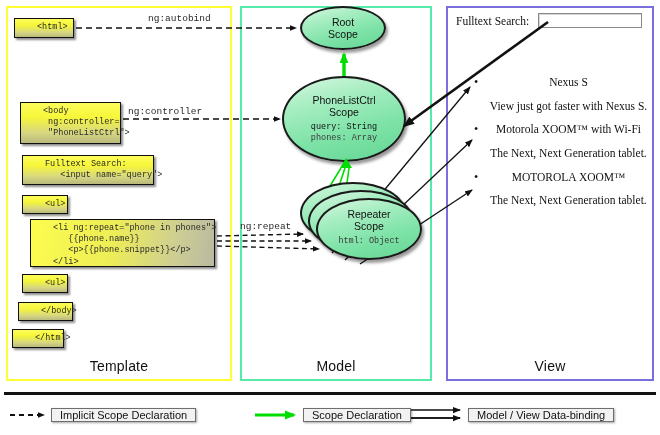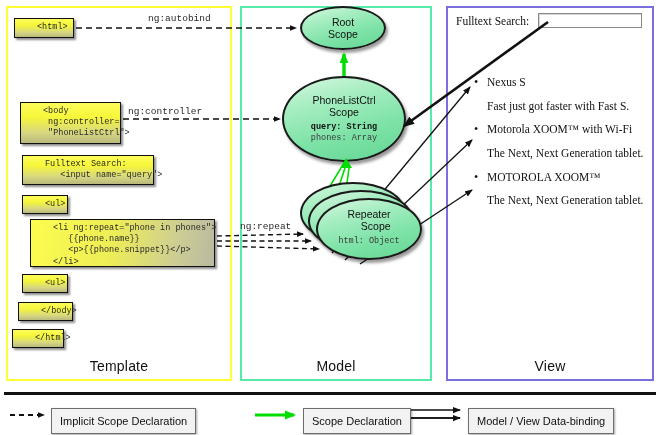--- a/index.html
+++ b/index.html
@@ -38,55 +38,55 @@
   #box-chtml{left:12px;top:329px;width:52px;height:19px;}
 
   
   .ell{position:absolute;border:2px solid #1a1a1a;border-radius:50%;
        background:linear-gradient(165deg,#d9f7e3 0%, #a8eec2 28%, #7fe3a8 62%, #63d694 100%);
        box-shadow:2px 3px 3px rgba(0,0,0,.4);box-sizing:border-box;
        display:flex;flex-direction:column;align-items:center;justify-content:center;}
   .ell .t{font-size:10.5px;color:#111;line-height:1.15;text-align:center;}
   .ell .props{font-family:"Liberation Mono", monospace;font-size:8.5px;
               color:#3a3a3a;line-height:1.25;text-align:center;margin-top:4px;}
-  .ell .props .q{color:#101010;font-weight:700;}
+  .ell .props .q{color:#101010;font-weight:400;}
 
   #ell-root{left:300px;top:6px;width:86px;height:44px;}
   #ell-ctrl{left:282px;top:76px;width:124px;height:86px;}
   #ell-rep3{left:300px;top:182px;width:106px;height:62px;z-index:1;}
   #ell-rep2{left:308px;top:190px;width:106px;height:62px;z-index:2;}
   #ell-rep1{left:316px;top:198px;width:106px;height:62px;z-index:3;}
-  #ell-rep1 .t{margin-top:-4px;text-align:right;}
+  #ell-rep1 .t{margin-top:-4px;}
 
   
   #view-search-label{position:absolute;left:456px;top:15px;font-size:11.5px;
      font-family:"Liberation Serif", serif;color:#111;}
   #view-search-input{position:absolute;left:538px;top:13px;width:104px;height:15px;
      box-sizing:border-box;border:1px solid #8a8a8a;background:#ffffff;
      box-shadow:inset 1px 1px 0 #d6d6d6;}
   #view-list{position:absolute;left:472px;top:75px;width:178px;
      font-family:"Liberation Serif", serif;color:#111;}
-  .v-item{margin-bottom:2px;}
+  .v-item{margin-bottom:2px;text-align:center;}
   .v-name{font-size:11.5px;position:relative;padding-left:15px;line-height:1.35;}
   .v-name::before{content:"\2022";position:absolute;left:2px;top:-1px;font-size:12px;}
   .v-snip{font-size:11.5px;padding-left:15px;margin-top:8px;margin-bottom:9px;line-height:1.3;}
 
   
   #overlay{position:absolute;left:0;top:0;width:660px;height:435px;pointer-events:none;}
 
   .edgelabel{position:absolute;font-family:"Liberation Mono", monospace;
              font-size:9.5px;color:#2a2a2a;}
   #lbl-autobind{left:148px;top:13px;}
   #lbl-controller{left:128px;top:106px;}
   #lbl-repeat{left:240px;top:221px;}
 
   
   #legend-rule{position:absolute;left:4px;top:392px;width:652px;height:3px;background:#111;}
   .legbox{position:absolute;box-sizing:border-box;border:1px solid #6e6e6e;
-     background:#f2f2f2;font-size:11px;color:#111;padding:6px 8px;
+     background:#f2f2f2;font-size:11px;color:#111;padding:0 8px;
      box-shadow:1px 1px 2px rgba(0,0,0,.35);white-space:nowrap;}
   #leg1{left:51px;top:408px;}
   #leg2{left:303px;top:408px;}
   #leg3{left:468px;top:408px;}
 </style>
 </head>
 <body>
 
 <div id="root">
 
@@ -142,21 +142,21 @@
       <span>phones: Array</span>
     </div>
   </div>
 
   <div id="view-search-label">Fulltext Search:</div>
   <input id="view-search-input" type="text" placeholder="" style="">
 
   <div id="view-list">
     <div class="v-item">
       <div class="v-name">Nexus S</div>
-      <div class="v-snip">Fast just got faster with Fast S.</div>
+      <div class="v-snip">View just got faster with Nexus S.</div>
     </div>
     <div class="v-item">
       <div class="v-name">Motorola XOOM™  with Wi-Fi</div>
       <div class="v-snip">The Next, Next Generation tablet.</div>
     </div>
     <div class="v-item">
       <div class="v-name">MOTOROLA XOOM™</div>
       <div class="v-snip">The Next, Next Generation tablet.</div>
     </div>
   </div>

